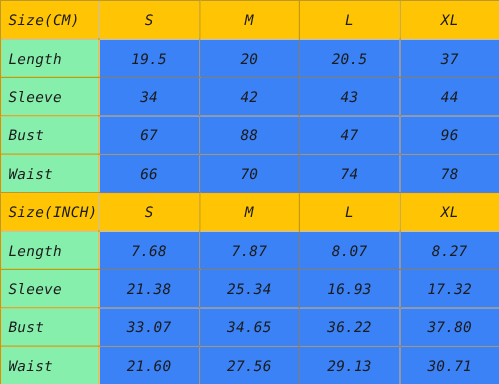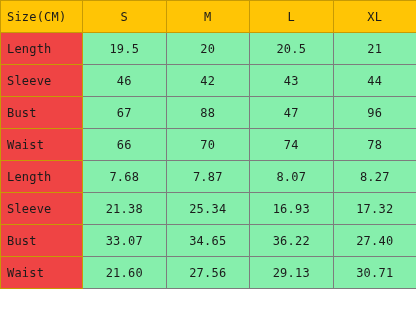--- a/index.html
+++ b/index.html
@@ -26,40 +26,41 @@
   .size-chart td {
     height: 32px;
     box-sizing: border-box;
     border: 1px solid #7d7d7d;
     font-size: 12px;
     color: #1b1b1b;
     padding: 0 6px;
     white-space: nowrap;
     overflow: hidden;
     letter-spacing: 0.2px;
+    font-style: italic;
   }
 
   
   .size-chart td.label {
-    background: #ef4444;
+    background: #86efac;
     text-align: left;
     border-color: #c79a04;
   }
 
   
   .size-chart tr.header-row td {
     background: #ffc505;
     border-color: #c79a04;
   }
   .size-chart tr.header-row td.size-head {
     text-align: center;
   }
 
   .size-chart td.value {
-    background: #86efac;
+    background: #3b82f6;
     text-align: center;
   }
 </style>
 </head>
 <body>
 
 <table class="size-chart">
   <colgroup>
     <col class="label-col">
     <col class="data-col">
@@ -75,26 +76,26 @@
       <td class="size-head">M</td>
       <td class="size-head">L</td>
       <td class="size-head">XL</td>
     </tr>
 
     <tr>
       <td class="label">Length</td>
       <td class="value">19.5</td>
       <td class="value">20</td>
       <td class="value">20.5</td>
-      <td class="value">21</td>
+      <td class="value">37</td>
     </tr>
 
     <tr>
       <td class="label">Sleeve</td>
-      <td class="value">46</td>
+      <td class="value">34</td>
       <td class="value">42</td>
       <td class="value">43</td>
       <td class="value">44</td>
     </tr>
 
     <tr>
       <td class="label">Bust</td>
       <td class="value">67</td>
       <td class="value">88</td>
       <td class="value">47</td>
@@ -102,20 +103,27 @@
     </tr>
 
     <tr>
       <td class="label">Waist</td>
       <td class="value">66</td>
       <td class="value">70</td>
       <td class="value">74</td>
       <td class="value">78</td>
     </tr>
 
+    <tr class="header-row">
+      <td class="label">Size(INCH)</td>
+      <td class="size-head">S</td>
+      <td class="size-head">M</td>
+      <td class="size-head">L</td>
+      <td class="size-head">XL</td>
+    </tr>
 
     <tr>
       <td class="label">Length</td>
       <td class="value">7.68</td>
       <td class="value">7.87</td>
       <td class="value">8.07</td>
       <td class="value">8.27</td>
     </tr>
 
     <tr>
@@ -124,21 +132,21 @@
       <td class="value">25.34</td>
       <td class="value">16.93</td>
       <td class="value">17.32</td>
     </tr>
 
     <tr>
       <td class="label">Bust</td>
       <td class="value">33.07</td>
       <td class="value">34.65</td>
       <td class="value">36.22</td>
-      <td class="value">27.40</td>
+      <td class="value">37.80</td>
     </tr>
 
     <tr>
       <td class="label">Waist</td>
       <td class="value">21.60</td>
       <td class="value">27.56</td>
       <td class="value">29.13</td>
       <td class="value">30.71</td>
     </tr>
   </tbody>

